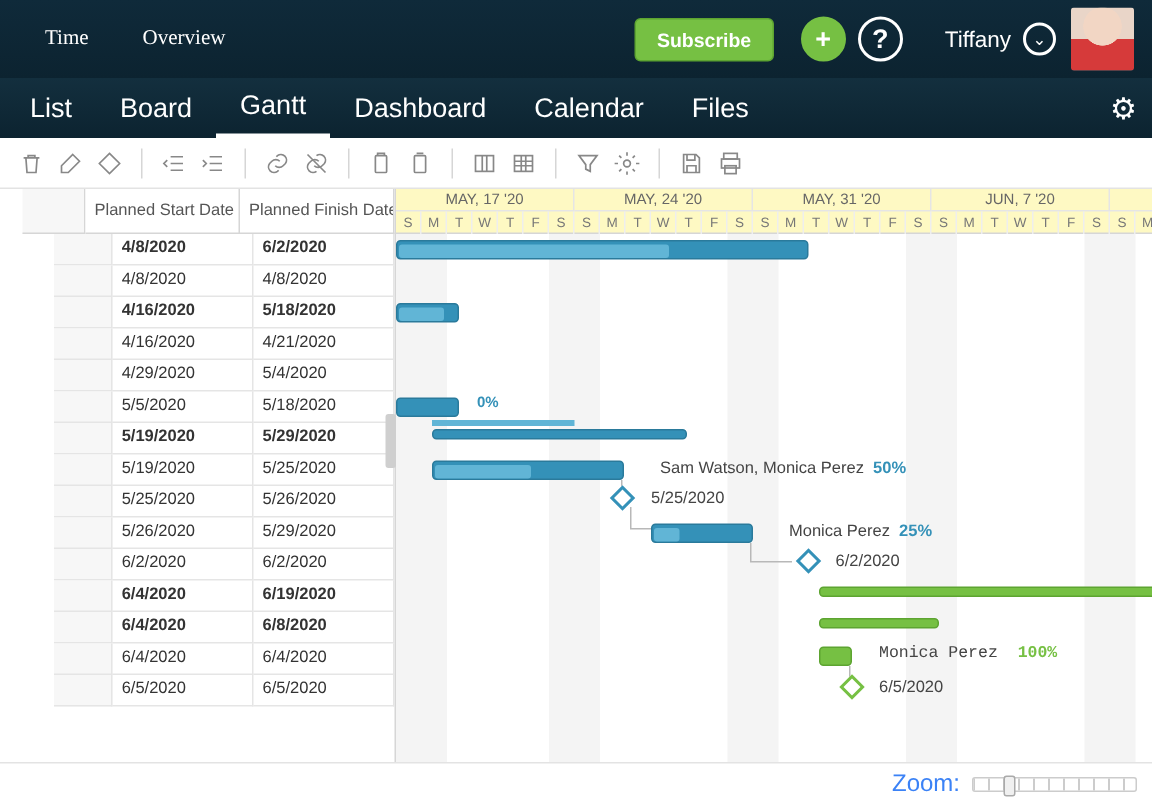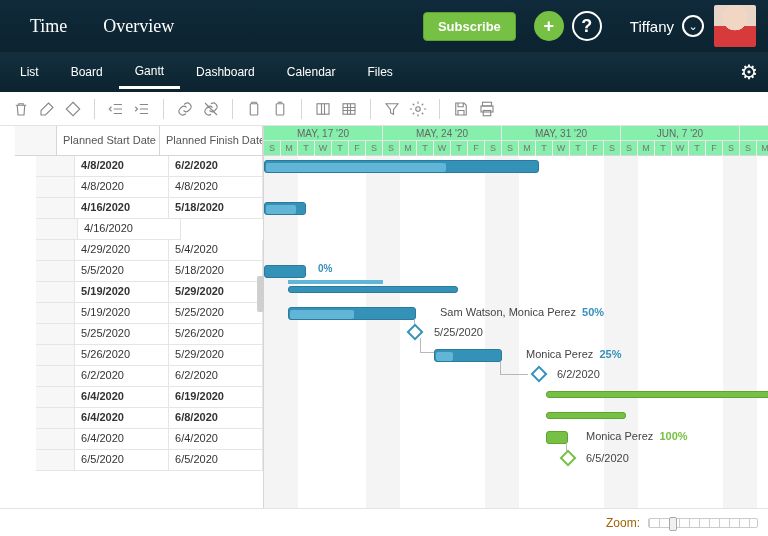--- a/index.html
+++ b/index.html
@@ -1,66 +1,66 @@
 <!DOCTYPE html>
 <html><head>
 <meta charset="utf-8">
 <style>
   * { box-sizing: border-box; margin: 0; padding: 0; }
   body { font-family: -apple-system, "Segoe UI", sans-serif; font-size: 12px; width: 768px; height: 536px; overflow: hidden; background: #fff; color: #333; }
   .topbar { height: 52px; background: linear-gradient(180deg,#0f2a3a,#0c2330); display: flex; align-items: center; padding: 0 12px; color: #fff; }
-  .topnav-item { font-size: 18px; font-family: Georgia, serif; padding: 0 18px; cursor: pointer; }
+  .topnav-item { font-size: 14px; font-family: Georgia, serif; padding: 0 18px; cursor: pointer; }
   .spacer { flex: 1; }
   .subscribe { background: #76c043; color: #fff; border: 1px solid #5da431; padding: 6px 14px; border-radius: 4px; font-size: 13px; font-weight: 600; cursor: pointer; margin-right: 10px; }
   .circ { width: 30px; height: 30px; border-radius: 50%; border: 2px solid #fff; display: inline-flex; align-items: center; justify-content: center; margin-left: 8px; cursor: pointer; font-size: 18px; font-weight: bold; }
   .circ.add { background: #76c043; border-color: #76c043; }
   .username { margin: 0 8px 0 28px; font-size: 15px; }
   .chev { width: 22px; height: 22px; border: 2px solid #fff; border-radius: 50%; display: inline-flex; align-items: center; justify-content: center; font-size: 11px; cursor: pointer;}
   .avatar { width: 42px; height: 42px; background: #e9d5c8; margin-left: 10px; border-radius: 2px; background-image: radial-gradient(circle at 50% 30%, #f2d6c4 35%, transparent 36%), linear-gradient(#d63a3a,#d63a3a); background-size: 100% 100%, 100% 50%; background-position: 0 0, 0 100%; background-repeat: no-repeat;}
   .tabbar { height: 40px; background: linear-gradient(180deg,#132f3e,#0c2330); display: flex; align-items: center; padding: 0 4px; color: #fff; position: relative; }
-  .tab { font-size: 12px; padding: 8px 16px; cursor: pointer; }
+  .tab { font-size: 18px; padding: 8px 16px; cursor: pointer; }
   .tab.active { border-bottom: 3px solid #fff; font-weight: 500; }
   .gear-right { position: absolute; right: 10px; top: 8px; font-size: 20px; cursor: pointer; }
   .toolbar { height: 34px; border-bottom: 1px solid #e3e3e3; display: flex; align-items: center; padding: 0 10px; background: #fff; gap: 4px; }
   .tbtn { width: 22px; height: 22px; display: inline-flex; align-items: center; justify-content: center; color: #888; cursor: pointer; font-size: 15px; }
   .tsep { width: 1px; height: 20px; background: #d6d6d6; margin: 0 6px; }
   .main { display: flex; height: calc(536px - 52px - 40px - 34px - 28px); }
   .grid { width: 249px; min-width: 249px; border-right: 1px solid #d6d6d6; position: relative; margin-left: 15px; }
   .grid-head { display: flex; height: 30px; }
   .gh { border-right: 1px solid #d6d6d6; border-bottom: 1px solid #d6d6d6; font-size: 11px; color: #555; padding: 8px 6px; background: #fff; overflow: hidden; white-space: nowrap; }
   .gh0 { width: 42px; background: #f7f7f7; }
   .gh1 { width: 103px; }
   .gh2 { width: 103px; }
   .grow { display: flex; height: 21px; padding-left: 21px; }
   .gcell { border-right: 1px solid #e5e5e5; border-bottom: 1px solid #e5e5e5; font-size: 11px; padding: 3px 6px; overflow: hidden; white-space: nowrap; }
   .gc0 { width: 42px; background: #f7f7f7; }
   .gc1 { width: 103px; }
   .gc2 { width: 103px; }
   .bold { font-weight: 700; }
   .ghandle { position: absolute; left: 242px; top: 150px; width: 7px; height: 36px; background: #cfcfcf; border-radius: 2px; }
   .timeline-wrap { flex: 1; overflow: hidden; position: relative; }
-  .tl-head { height: 30px; border-bottom: 1px solid #d6d6d6; position: relative; background: #86efac; }
+  .tl-head { height: 30px; border-bottom: 1px solid #d6d6d6; position: relative; background: #fef9c3; }
   .tl-month { position: absolute; top: 0; height: 15px; font-size: 10px; color: #666; border-bottom: 1px solid #e5e5e5; border-right: 1px solid #e5e5e5; text-align: center; line-height: 15px; }
   .tl-days { position: absolute; top: 15px; height: 15px; display: flex; }
   .tl-day { width: 17px; font-size: 9px; color: #777; text-align: center; line-height: 15px; border-right: 1px solid #eee; }
   .tl-body { position: relative; height: 100%; }
   .weekend { position: absolute; top: 0; bottom: 0; width: 34px; background: #f4f4f4; }
   .bar { position: absolute; height: 13px; border-radius: 3px; }
   .bar-blue-out { background: #3491b8; border: 1px solid #2a7a9b; }
   .bar-blue-in { background: #61b5d6; height: 9px; top: 2px; position: absolute; border-radius: 2px; }
   .bar-green { background: #76c043; border: 1px solid #5da431; }
   .pct { position: absolute; font-size: 10px; color: #3491b8; font-weight: 600; }
   .lbl { position: absolute; font-size: 11px; color: #444; white-space: nowrap; }
   .lbl .p { color: #3491b8; font-weight: 600; margin-top: 28px; }
   .lbl .pg { color: #76c043; font-weight: 600; }
   .diamond { position: absolute; width: 12px; height: 12px; transform: rotate(45deg); border: 2px solid #3491b8; background: #fff; }
   .diamond.g { border-color: #76c043; }
   .link { position: absolute; background: #b8b8b8; }
   .footer { height: 28px; border-top: 1px solid #e3e3e3; display: flex; align-items: center; justify-content: flex-end; padding: 0 10px; gap: 8px; }
-  .zoom-label { font-size: 12px; color: #a16207; }
+  .zoom-label { font-size: 16px; color: #3b82f6; }
   .slider { width: 110px; height: 10px; background: repeating-linear-gradient(90deg,#ccc,#ccc 1px,transparent 1px,transparent 10px); border: 1px solid #ccc; border-radius: 2px; position: relative; }
   .slider-thumb { position: absolute; left: 20px; top: -2px; width: 8px; height: 14px; background: #f0f0f0; border: 1px solid #aaa; border-radius: 2px; }
   svg { width: 18px; height: 18px; stroke: #888; fill: none; stroke-width: 1.5; }
 </style>
 </head>
 <body>
 
 <div class="topbar">
   <span class="topnav-item">Time</span>
   <span class="topnav-item">Overview</span>
@@ -194,20 +194,21 @@
           <div class="gcell gc2">4/8/2020</div>
         </div>
         <div class="grow">
           <div class="gcell gc0"></div>
           <div class="gcell gc1 bold">4/16/2020</div>
           <div class="gcell gc2 bold">5/18/2020</div>
         </div>
         <div class="grow">
           <div class="gcell gc0"></div>
           <div class="gcell gc1">4/16/2020</div>
+          <div class="gcell gc2">4/21/2020</div>
         </div>
         <div class="grow">
           <div class="gcell gc0"></div>
           <div class="gcell gc1">4/29/2020</div>
           <div class="gcell gc2">5/4/2020</div>
         </div>
         <div class="grow">
           <div class="gcell gc0"></div>
           <div class="gcell gc1">5/5/2020</div>
           <div class="gcell gc2">5/18/2020</div>
@@ -348,21 +349,21 @@
       <div class="link" style="top:218px; left:236px; width:28px; height:1px;"></div>
 
       <div class="diamond" style="top:212px; left:269px;"></div>
       <span class="lbl" style="top:212px; left:293px;">6/2/2020</span>
 
       <div class="bar bar-green" style="top:235px; left:282px; width:260px; height:7px;"></div>
 
       <div class="bar bar-green" style="top:256px; left:282px; width:80px; height:7px;"></div>
 
       <div class="bar bar-green" style="top:275px; left:282px; width:22px;"></div>
-      <span class="lbl" style="top:274px; left:322px;"><span>Monica Perez</span>&nbsp;&nbsp;<span class="pg">100%</span></span>
+      <span class="lbl" style="top:274px; left:322px;font-family:Liberation Mono, monospace;"><span>Monica Perez</span>&nbsp;&nbsp;<span class="pg">100%</span></span>
 
       <div class="link" style="top:288px; left:302px; width:1px; height:10px;"></div>
 
       <div class="diamond g" style="top:296px; left:298px;"></div>
       <span class="lbl" style="top:296px; left:322px;">6/5/2020</span>
 
     </div>
   </div>
 </div>
 

